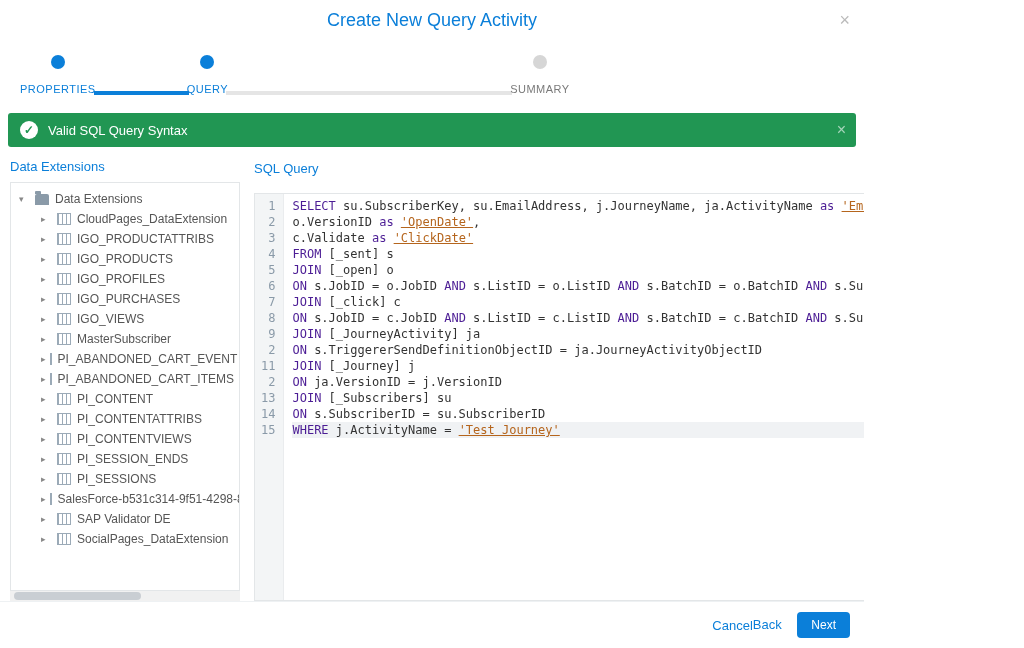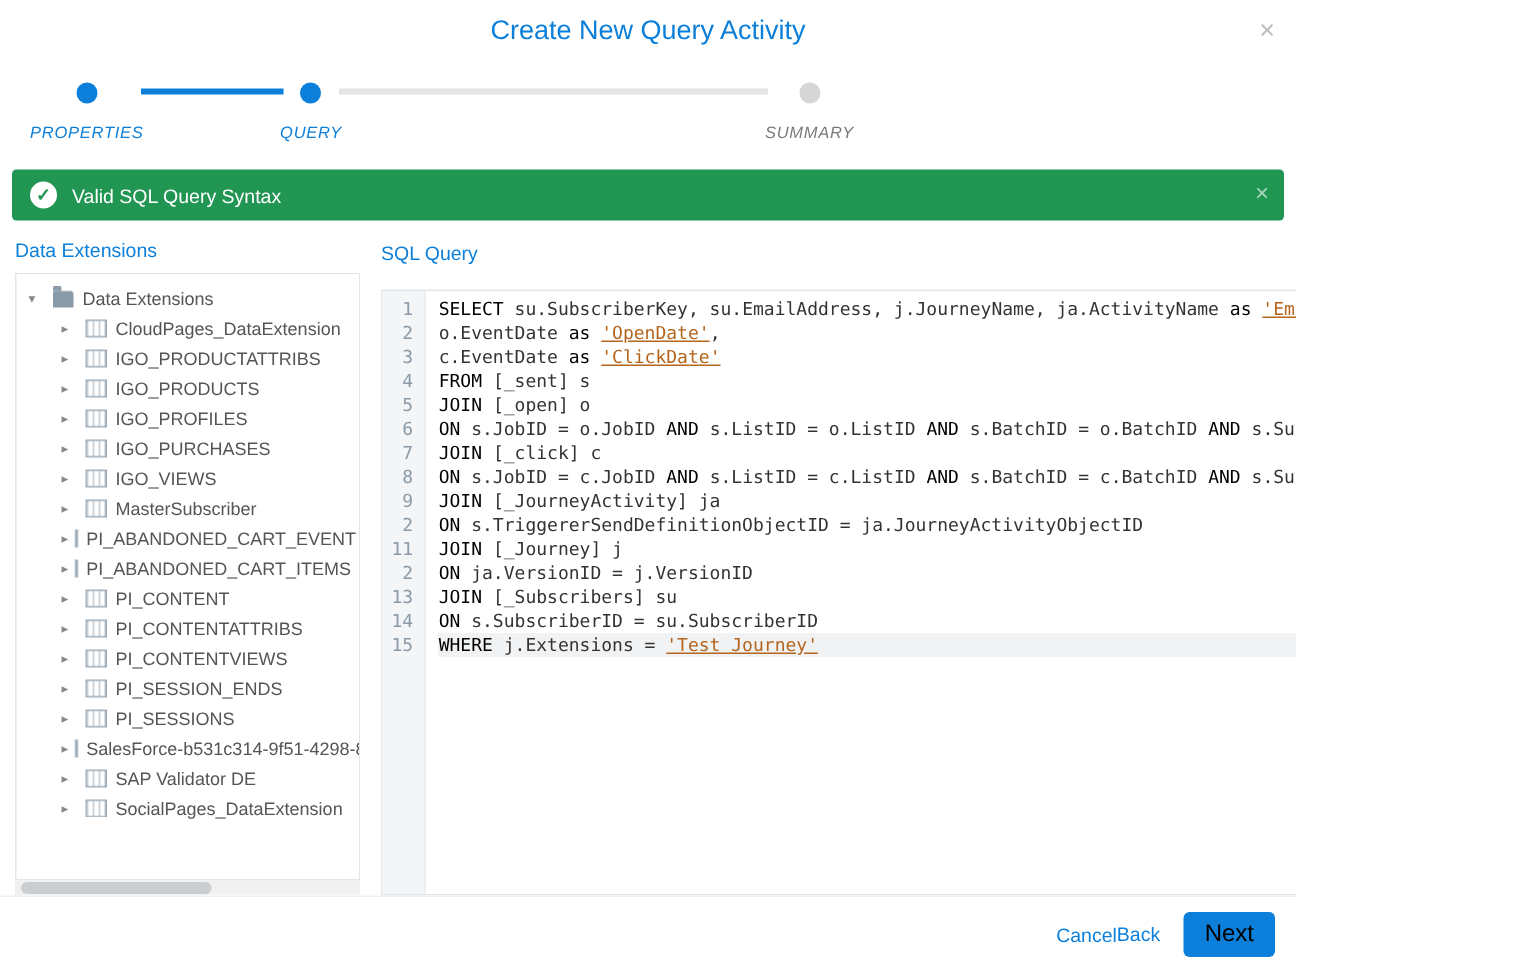--- a/index.html
+++ b/index.html
@@ -12,21 +12,21 @@
 .step { display: flex; flex-direction: column; align-items: center; position: relative; z-index: 1; }
 .step-dot { width: 14px; height: 14px; border-radius: 50%; background: #d6d6d6; }
 .step.active .step-dot, .step.done .step-dot { background: #0b7fd9; }
 .step-label { margin-top: 14px; font-size: 11px; letter-spacing: 0.5px; color: #7a7a7a; }
 .step.active .step-label, .step.done .step-label { color: #0b7fd9; }
 .step-line { flex: 0 0 auto; height: 4px; background: #e5e5e5; margin-top: -28px; }
 .step-line.done { background: #0b7fd9; }
 .seg1 { width: 95px; margin-left: -2px; margin-right: -2px; }
 .seg2 { width: 140px; margin-left: -2px; margin-right: -2px; }
 .seg3 { width: 150px; margin-left: -2px; margin-right: -2px; }
-.stepper-inner { display: flex; align-items: center; font-style: italic; }
+.stepper-inner { display: flex; align-items: flex-end; }
 .banner { background: #219653; color: #fff; display: flex; align-items: center; padding: 8px 12px; margin: 10px 8px 0; border-radius: 3px; position: relative; }
 .banner .check { width: 18px; height: 18px; border-radius: 50%; background: #fff; color: #219653; display: inline-flex; align-items: center; justify-content: center; font-size: 12px; font-weight: bold; margin-right: 10px; }
 .banner .close-b { position: absolute; right: 10px; color: rgba(255,255,255,0.6); font-size: 16px; cursor: pointer; }
 .body { display: flex; flex: 1; overflow: hidden; padding: 12px 10px 0; gap: 14px; }
 .left { width: 230px; display: flex; flex-direction: column; }
 .section-title { color: #0b7fd9; font-size: 13px; margin-bottom: 8px; }
 .tree-wrap { border: 1px solid #e3e6e8; flex: 1; overflow-y: auto; overflow-x: auto; background: #fff; padding: 6px 4px; }
 .tree-root { list-style: none; font-size: 12px; color: #555; }
 .tree-root li { white-space: nowrap; }
 .tree-node { display: flex; align-items: center; padding: 3px 4px; cursor: pointer; }
@@ -37,25 +37,25 @@
 .tree-children { list-style: none; padding-left: 22px; }
 .right { flex: 1; display: flex; flex-direction: column; }
 .right-head { display: flex; justify-content: space-between; align-items: center; margin-bottom: 8px; }
 .btn-validate { border: 1px solid #d9dde1; background: #fff; color: #0b7fd9; font-size: 12px; padding: 5px 12px; border-radius: 4px; cursor: pointer; }
 .editor { flex: 1; border: 1px solid #e3e6e8; background: #fff; display: flex; font-family: Consolas, Menlo, monospace; font-size: 12px; overflow: hidden; }
 .gutter { background: #f3f5f6; color: #8a9aa8; text-align: right; padding: 4px 8px 4px 6px; user-select: none; border-right: 1px solid #eaecee; }
 .gutter div { height: 16px; line-height: 16px; }
 .code { padding: 4px 8px; flex: 1; overflow: auto; }
 .code .line { height: 16px; line-height: 16px; white-space: pre; }
 .code .line.current { background: #f0f2f4; }
-.kw { color: #000000; }
+.kw { color: #4c1d95; }
 .str { color: #b5651d; text-decoration: underline; }
 .footer { display: flex; justify-content: flex-end; align-items: center; padding: 10px 14px; border-top: 1px solid #eef1f3; }
 .link-btn { color: #0b7fd9; background: none; border: none; font-size: 13px; cursor: pointer; }
-.btn-next { background: #0b7fd9; color: #000000; border: none; padding: 6px 14px; border-radius: 4px; font-size: 16px; cursor: pointer; margin-left: 12px; }
+.btn-next { background: #0b7fd9; color: #ffffff; border: none; padding: 6px 14px; border-radius: 4px; font-size: 12px; cursor: pointer; margin-left: 12px; }
 .sb-track { height: 10px; background: #f1f1f1; display: flex; align-items: center; }
 .sb-thumb { height: 8px; background: #c9ced3; border-radius: 4px; }
 </style>
 </head>
 <body>
 
 <div class="modal">
 
   <div class="header">
     <div class="header-title">Create New Query Activity</div>
@@ -247,34 +247,34 @@
             <div>9</div>
             <div>2</div>
             <div>11</div>
             <div>2</div>
             <div>13</div>
             <div>14</div>
             <div>15</div>
           </div>
         <div class="code" id="code">
             <div class="line"><span class="kw">SELECT</span><span> su.SubscriberKey, su.EmailAddress, j.JourneyName, ja.ActivityName </span><span class="kw">as</span><span> </span><span class="str">'EmailName'</span><span>,</span></div>
-            <div class="line"><span>o.EventDate </span><span class="kw">as</span><span> </span><span class="str">'OpenDate'</span><span>,</span></div>
-            <div class="line"><span>c.EventDate </span><span class="kw">as</span><span> </span><span class="str">'ClickDate'</span></div>
+            <div class="line"><span>o.VersionID </span><span class="kw">as</span><span> </span><span class="str">'OpenDate'</span><span>,</span></div>
+            <div class="line"><span>c.Validate </span><span class="kw">as</span><span> </span><span class="str">'ClickDate'</span></div>
             <div class="line"><span class="kw">FROM</span><span> [_sent] s</span></div>
             <div class="line"><span class="kw">JOIN</span><span> [_open] o</span></div>
             <div class="line"><span class="kw">ON</span><span> s.JobID = o.JobID </span><span class="kw">AND</span><span> s.ListID = o.ListID </span><span class="kw">AND</span><span> s.BatchID = o.BatchID </span><span class="kw">AND</span><span> s.SubscriberID = o.SubscriberID</span></div>
             <div class="line"><span class="kw">JOIN</span><span> [_click] c</span></div>
             <div class="line"><span class="kw">ON</span><span> s.JobID = c.JobID </span><span class="kw">AND</span><span> s.ListID = c.ListID </span><span class="kw">AND</span><span> s.BatchID = c.BatchID </span><span class="kw">AND</span><span> s.SubscriberID = c.SubscriberID</span></div>
             <div class="line"><span class="kw">JOIN</span><span> [_JourneyActivity] ja</span></div>
             <div class="line"><span class="kw">ON</span><span> s.TriggererSendDefinitionObjectID = ja.JourneyActivityObjectID</span></div>
             <div class="line"><span class="kw">JOIN</span><span> [_Journey] j</span></div>
             <div class="line"><span class="kw">ON</span><span> ja.VersionID = j.VersionID</span></div>
             <div class="line"><span class="kw">JOIN</span><span> [_Subscribers] su</span></div>
             <div class="line"><span class="kw">ON</span><span> s.SubscriberID = su.SubscriberID</span></div>
-            <div class="line current"><span class="kw">WHERE</span><span> j.Extensions = </span><span class="str">'Test Journey'</span></div>
+            <div class="line current"><span class="kw">WHERE</span><span> j.ActivityName = </span><span class="str">'Test Journey'</span></div>
           </div>
       </div>
     </div>
 
   </div>
 
   <div class="footer">
     <button class="link-btn">Cancel</button>
     <div>
       <button class="link-btn">Back</button>

